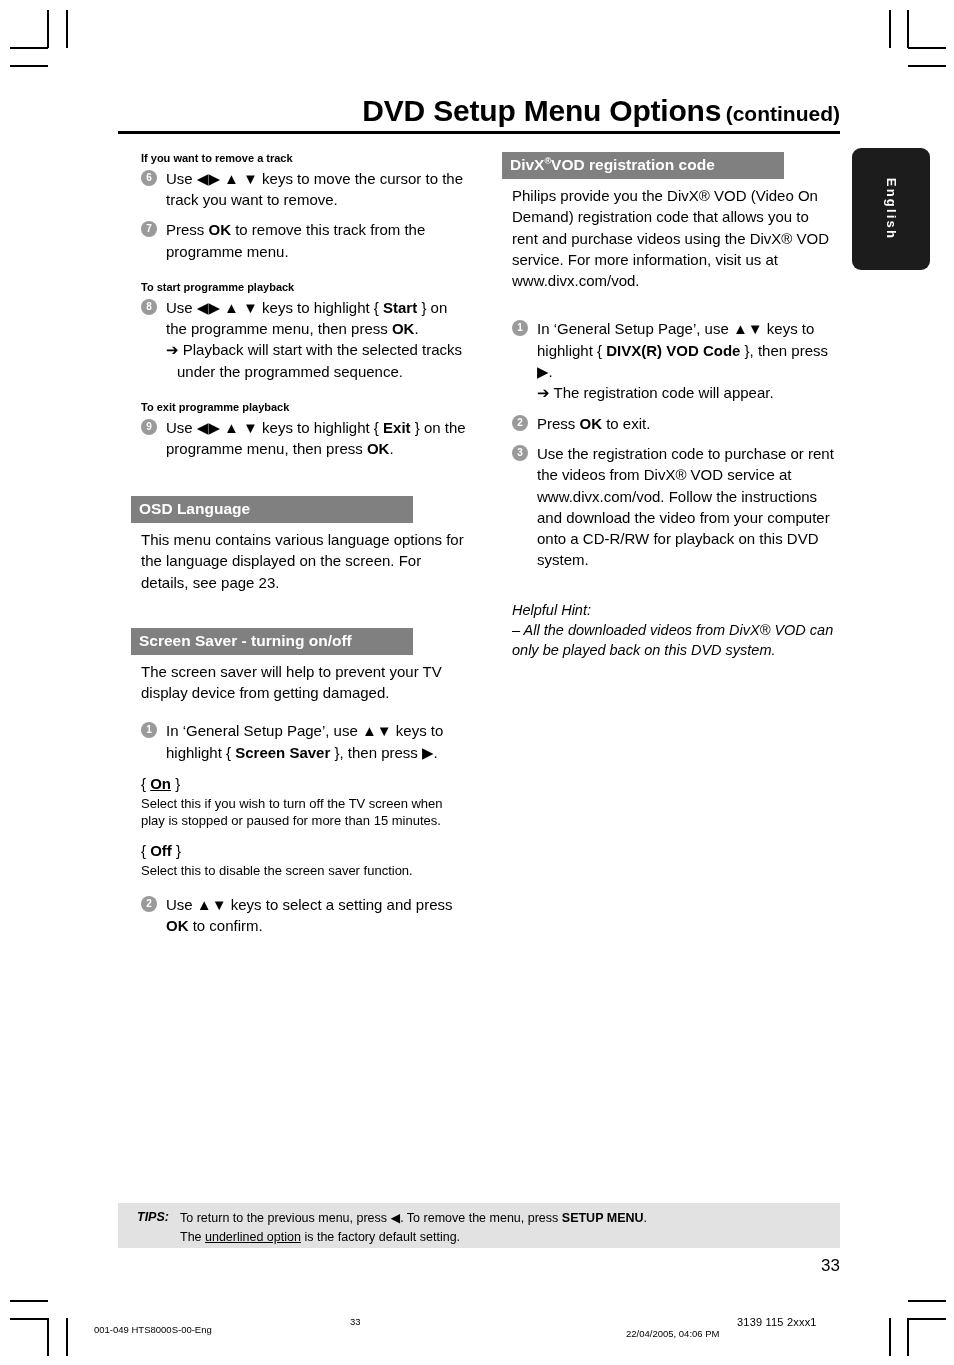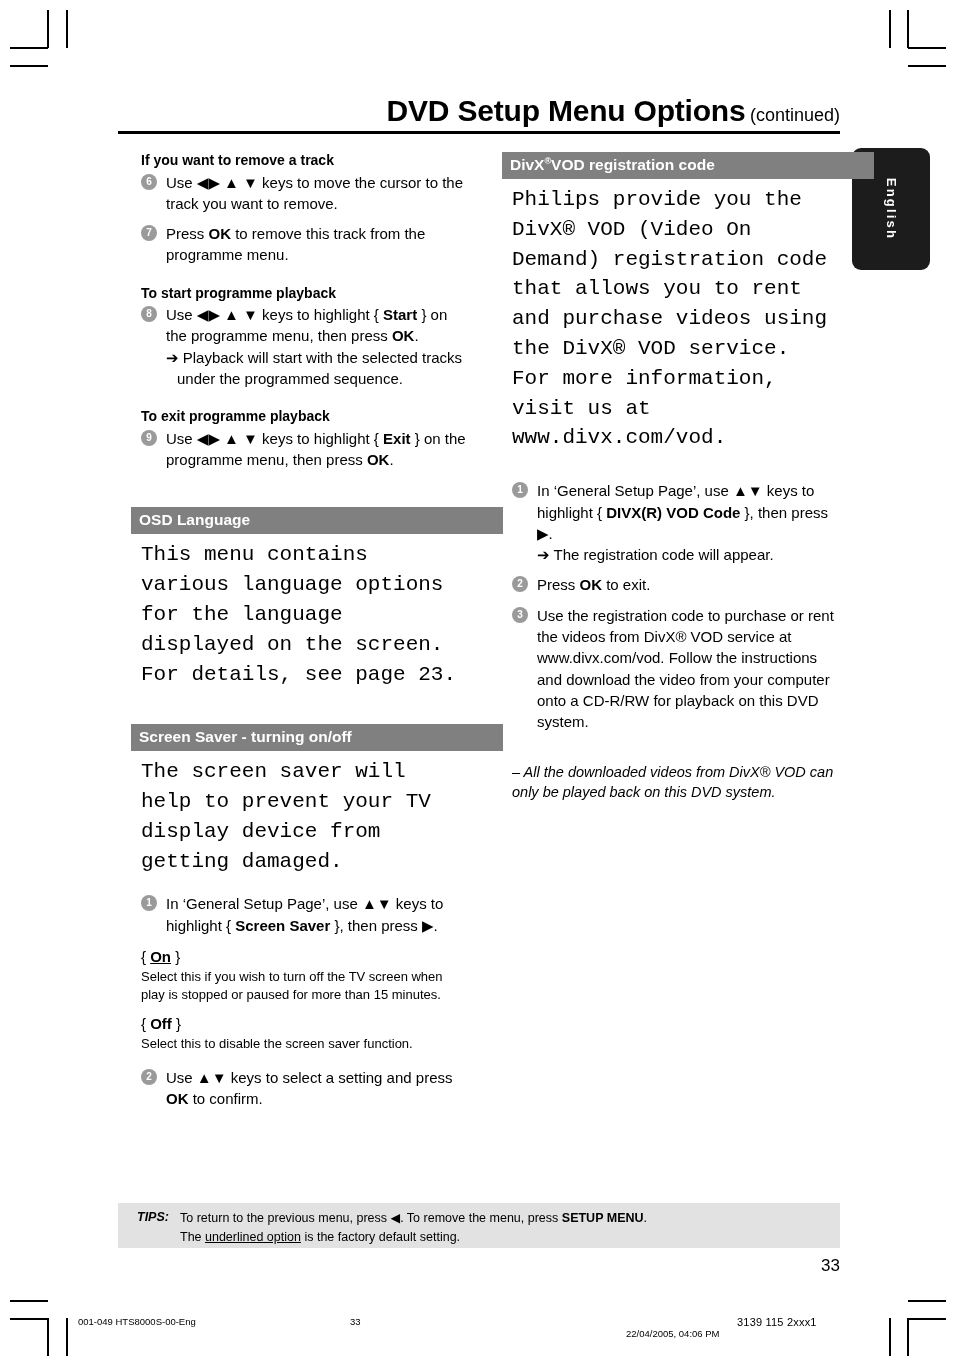--- a/index.html
+++ b/index.html
@@ -25,22 +25,22 @@
     left: 118px; top: 96px; width: 722px;
     text-align: right;
     line-height: 1;
   }
   .page-title .main {
     font-size: 30px;
     font-weight: bold;
     letter-spacing: -0.2px;
   }
   .page-title .cont {
-    font-size: 18px;
-    font-weight: normal;
+    font-size: 21px;
+    font-weight: bold;
   }
   .title-rule {
     position: absolute;
     left: 118px; top: 131px; width: 722px; height: 3px;
     background: #000;
   }
 
   
   .lang-tab {
     position: absolute;
@@ -65,43 +65,42 @@
   .col {
     position: absolute;
     top: 152px;
     width: 325px;
   }
   .col-left  { left: 141px; }
   .col-right { left: 512px; }
 
   
   .sub-head {
-    font-size: 14px;
+    font-size: 11px;
     font-weight: bold;
     line-height: 1.25;
     margin: 0 0 2px 0;
   }
   .sec-head {
     background: #808080;
     color: #ffffff;
     font-size: 15.5px;
     font-weight: bold;
     padding: 4px 8px 5px 8px;
     margin: 0 0 6px -10px;
-    width: 372px;
+    width: 282px;
     box-sizing: border-box;
     line-height: 1.15;
   }
   .sec-head sup { font-size: 9px; vertical-align: super; font-weight: bold; }
 
   p.body {
-    font-size: 21px;
+    font-size: 15px;
     line-height: 1.42;
     margin: 0 0 7px 0;
-    font-family: Liberation Mono, monospace;
   }
 
   
   .step {
     position: relative;
     padding-left: 25px;
     font-size: 15px;
     line-height: 1.42;
     margin: 0 0 9px 0;
   }
@@ -173,21 +172,21 @@
 
   .page-num {
     position: absolute;
     right: 114px; top: 1256px;
     font-size: 17px;
     font-weight: normal;
   }
 
   
   .print-footer { position: absolute; top: 1316px; font-size: 9.5px; color: #000; white-space: nowrap; }
-  .pf-left  { left: 78px; }
+  .pf-left  { left: 94px; margin-top: 8px; }
   .pf-mid   { left: 350px; }
   .pf-date  { left: 626px; margin-top: 12px; }
   .pf-code  { left: 737px; font-size: 11px; letter-spacing: 0.2px; }
 </style>
 </head>
 <body>
 
 <div class="cropmark cm-h" style="left:10px; top:47px; width:38px;"></div>
 <div class="cropmark cm-v" style="left:47px; top:10px; height:38px;"></div>
 <div class="cropmark cm-h" style="left:10px; top:65px; width:38px;"></div>
@@ -302,20 +301,21 @@
     <span>Press </span><b>OK</b><span> to exit.</span>
   </div>
 
   <div class="step">
     <span class="num">3</span>
     <span>Use the registration code to purchase or rent the videos from DivX® VOD service at www.divx.com/vod.  Follow the instructions and download the video from your computer onto a CD-R/RW for playback on this DVD system.</span>
   </div>
 
   <div class="spacer-md"></div>
 
+  <p class="hint">Helpful Hint:</p>
   <p class="hint">–  All the downloaded videos from DivX® VOD can only be played back on this DVD system.</p>
 
 </div>
 
 <div class="tips">
   <span class="label">TIPS:</span>
   <div class="lines">
     <div><span>To return to the previous menu, press ◀.  To remove the menu, press </span><b>SETUP MENU</b><span>.</span></div>
     <div><span>The </span><u>underlined option</u><span> is the factory default setting.</span></div>
   </div>

